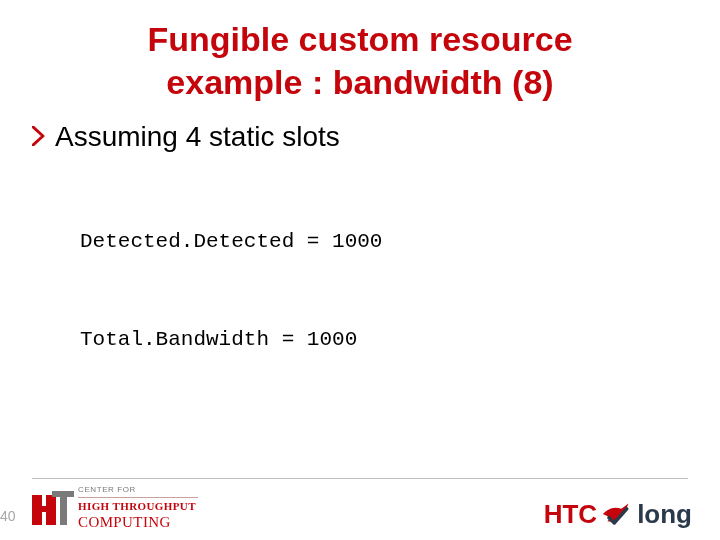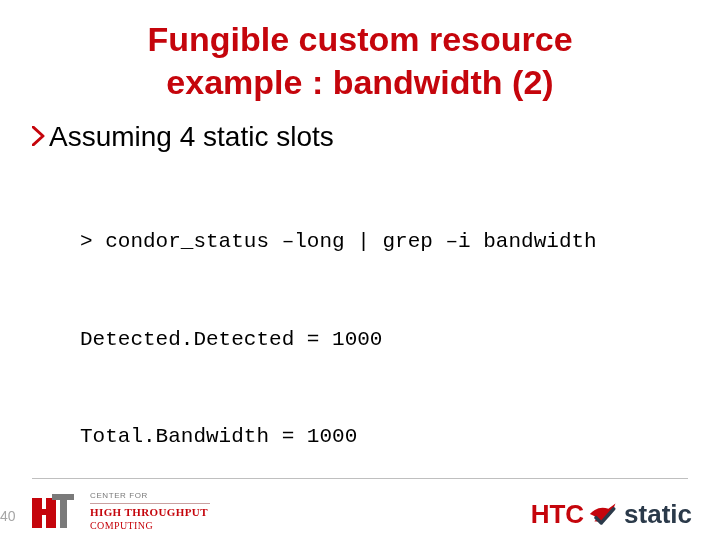--- a/index.html
+++ b/index.html
@@ -1,66 +1,65 @@
 <!DOCTYPE html>
 <html><head>
 <meta charset="utf-8">
 <style>
   * { margin: 0; padding: 0; box-sizing: border-box; }
   html, body { width: 720px; height: 540px; font-family: Arial, Helvetica, sans-serif; background: #fff; overflow: hidden; }
   .slide { position: relative; width: 720px; height: 540px; }
   .title { text-align: center; color: #c5050c; font-weight: bold; font-size: 34px; line-height: 1.25; padding: 18px 40px 8px 40px; }
   .body { padding: 10px 32px 0 32px; }
-  .bullet-row { display: flex; align-items: baseline; gap: 4px; }
+  .bullet-row { display: flex; align-items: baseline; gap: 10px; }
   .chevron { flex: 0 0 auto; margin-top: 2px; }
   .bullet-text { font-size: 28px; color: #000; }
   .term { padding-left: 48px; margin-top: 8px; font-family: "Courier New", Courier, monospace; font-size: 21px; line-height: 1.55; color: #000; white-space: pre; }
   .footer { position: absolute; left: 0; right: 0; bottom: 0; height: 62px; }
   .footer-rule { position: absolute; left: 32px; right: 32px; top: 0; height: 1px; background: #bfbfbf; }
   .page-num { position: absolute; left: 0; right: 0; bottom: 16px; text-align: left; font-size: 14px; color: #a6a6a6; }
-  .logo-left { position: absolute; left: 32px; bottom: 8px; display: flex; align-items: center; gap: 20px; }
+  .logo-left { position: absolute; left: 32px; bottom: 8px; display: flex; align-items: center; gap: 8px; }
   .ht-mark { position: relative; width: 38px; height: 34px; }
   .ht-h { position: absolute; left: 0; bottom: 0; width: 10px; height: 30px; background: #c5050c; }
   .ht-h2 { position: absolute; left: 14px; bottom: 0; width: 10px; height: 30px; background: #c5050c; }
   .ht-hbar { position: absolute; left: 0; bottom: 13px; width: 24px; height: 6px; background: #c5050c; }
   .ht-t { position: absolute; left: 20px; top: 0; width: 22px; height: 6px; background: #7a7a7a; }
   .ht-tstem { position: absolute; left: 28px; top: 0; width: 7px; height: 34px; background: #7a7a7a; }
   .left-text { display: flex; flex-direction: column; font-size: 9px; letter-spacing: 0.6px; color: #7a7a7a; line-height: 1.25; }
   .left-text .l1 { font-size: 8px; }
   .left-text .l2 { color: #c5050c; font-weight: 600; font-family: Liberation Serif, serif; font-size: 11px; letter-spacing: 0.4px; }
-  .left-text .l3 { color: #c5050c; font-family: Georgia, 'Times New Roman', serif; font-size: 10px; letter-spacing: 0.4px; }
+  .left-text .l3 { color: #c5050c; font-family: Georgia, 'Times New Roman', serif; font-size: 15px; letter-spacing: 0.4px; }
   .left-divider { width: 120px; height: 1px; background: #c9a0a0; margin-top: 2px; margin-bottom: 2px; }
   .logo-right { position: absolute; right: 28px; bottom: 10px; display: flex; align-items: center; gap: 5px; font-weight: bold; font-size: 26px; }
   .logo-right .ht { color: #c5050c; }
   .logo-right .c-wrap { position: relative; display: inline-flex; align-items: center; justify-content: center; width: 30px; height: 30px; }
   .logo-right .ondor { color: #2b3a4a; }
   .logo-right svg { display: block; }
 </style>
 </head>
 <body>
 
 <div class="slide">
 
   <div class="title">
     <span>Fungible custom resource</span><br>
-    <span>example : bandwidth (2)</span>
+    <span>example : bandwidth (8)</span>
   </div>
 
   <div class="body">
     <div class="bullet-row">
       <span class="chevron">
         <svg width="13" height="20" viewBox="0 0 13 20">
           <polyline points="1,1 11,10 1,19" fill="none" stroke="#c5050c" stroke-width="3" stroke-linecap="round" stroke-linejoin="round"></polyline>
         </svg>
       </span>
       <span class="bullet-text">Assuming 4 static slots</span>
     </div>
 
     <div class="term">
-      <div>&gt; condor_status –long | grep –i bandwidth</div>
       <div>Detected.Detected = 1000</div>
       <div>Total.Bandwidth = 1000</div>
       
     </div>
   </div>
 
   <div class="footer">
     <div class="footer-rule"></div>
 
     <div class="logo-left">
@@ -82,17 +81,17 @@
     <div class="page-num">40</div>
 
     <div class="logo-right">
       <span class="ht">HTC</span>
       <span class="c-wrap">
         <svg width="34" height="30" viewBox="0 0 34 30">
           <path d="M1 14 Q10 4 22 8 L30 2 L26 12 Q20 24 6 22 Q12 18 1 14 Z" fill="#c5050c"></path>
           <path d="M8 18 L14 24 L28 8" fill="none" stroke="#2b3a4a" stroke-width="4" stroke-linecap="round" stroke-linejoin="round"></path>
         </svg>
       </span>
-      <span class="ondor">static</span>
+      <span class="ondor">long</span>
     </div>
   </div>
 
 </div>
 
 </body></html>

